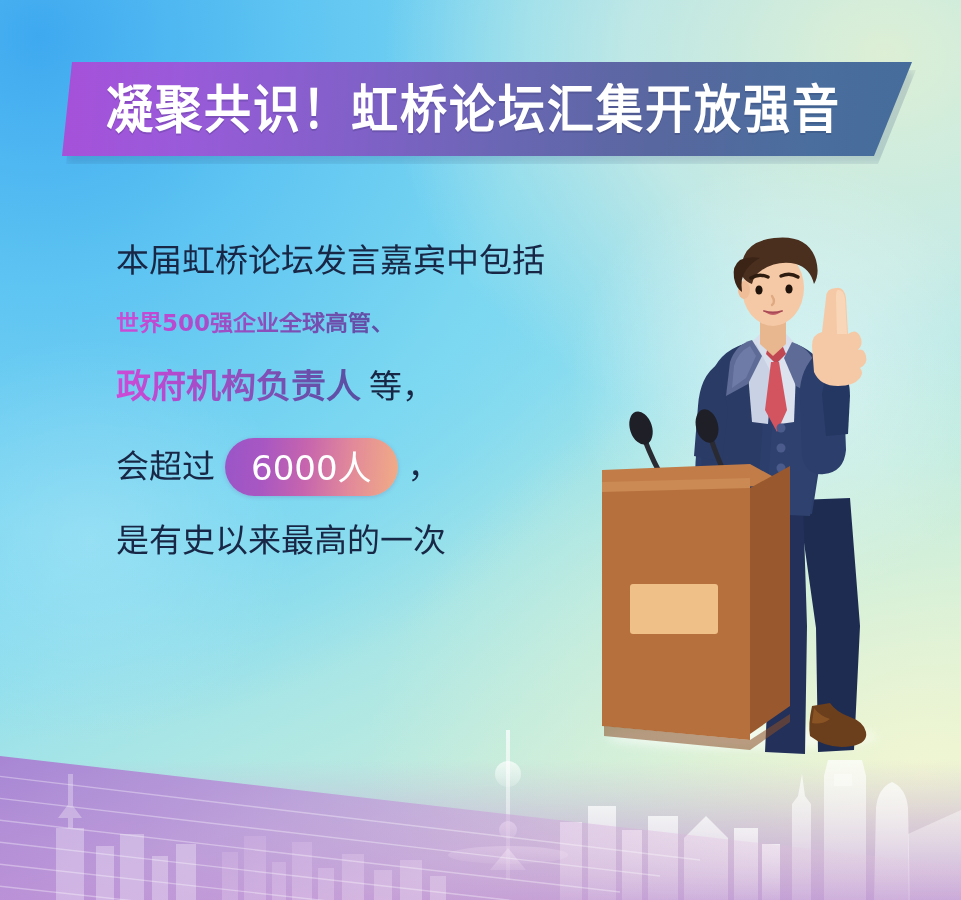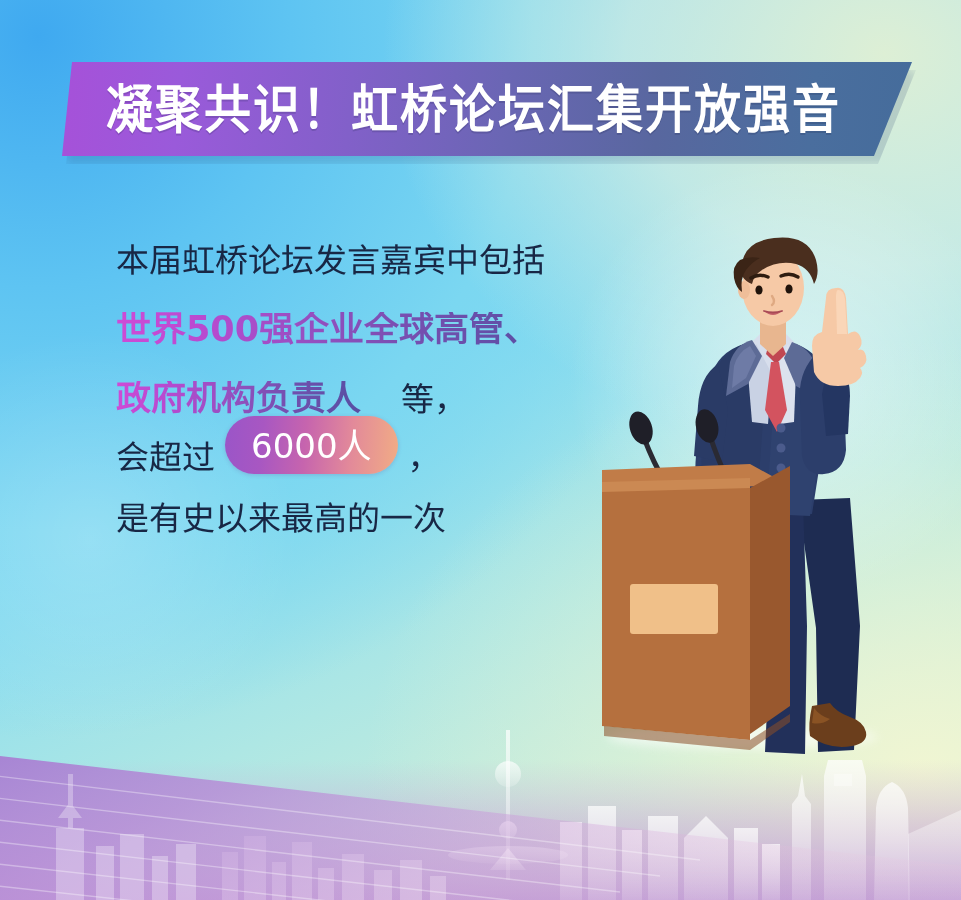--- a/index.html
+++ b/index.html
@@ -45,36 +45,36 @@
     font-family:"DejaVu Sans","Liberation Sans",sans-serif;
     text-shadow:0 2px 0 rgba(25,35,70,.18);
     transform:scaleY(1.12);
   }
 
   
   .copy{position:absolute;left:116px;top:244px;width:520px;}
   .line{
     font-size:33px;line-height:1;color:#182745;white-space:nowrap;
     font-family:"DejaVu Sans","Liberation Sans",sans-serif;
-    display:flex;align-items:flex-end;
+    display:flex;align-items:center;
   }
   .l1{margin-bottom:35px;}
   .l2{margin-bottom:34px;}
   .l3{margin-bottom:34px;}
-  .l4{gap:32px;}
+  .l4{margin-bottom:34px;}
   .l5{margin-bottom:26px;}
   .l6{margin-bottom:28px;}
   .grad{
     font-weight:bold;font-size:35px;
     background:linear-gradient(90deg,#CE4BD6 0%,#B64ACF 22%,#9450BF 48%,#7150AE 72%,#574FA2 100%);
     -webkit-background-clip:text;background-clip:text;
     -webkit-text-fill-color:transparent;color:transparent;
   }
   .grad-wide{
-    font-weight:bold;font-size:35px;
+    font-weight:bold;font-size:23px;
     background:linear-gradient(90deg,#CE4BD6 0%,#BC4AD1 18%,#9B4FC3 42%,#7A4FB2 66%,#5A4FA3 100%);
     -webkit-background-clip:text;background-clip:text;
     -webkit-text-fill-color:transparent;color:transparent;
   }
   .tail{color:#182745;font-weight:normal;font-size:33px;margin-left:8px;}
   .pill{
     display:inline-flex;align-items:center;justify-content:center;
     margin:0 10px;padding:9px 26px 6px;border-radius:30px;
     background:linear-gradient(95deg,#9A55C8 0%,#A857C2 22%,#C664AE 46%,#E2899A 72%,#F1AC85 100%);
     color:#ffffff;font-size:34px;font-weight:normal;line-height:1.25;

